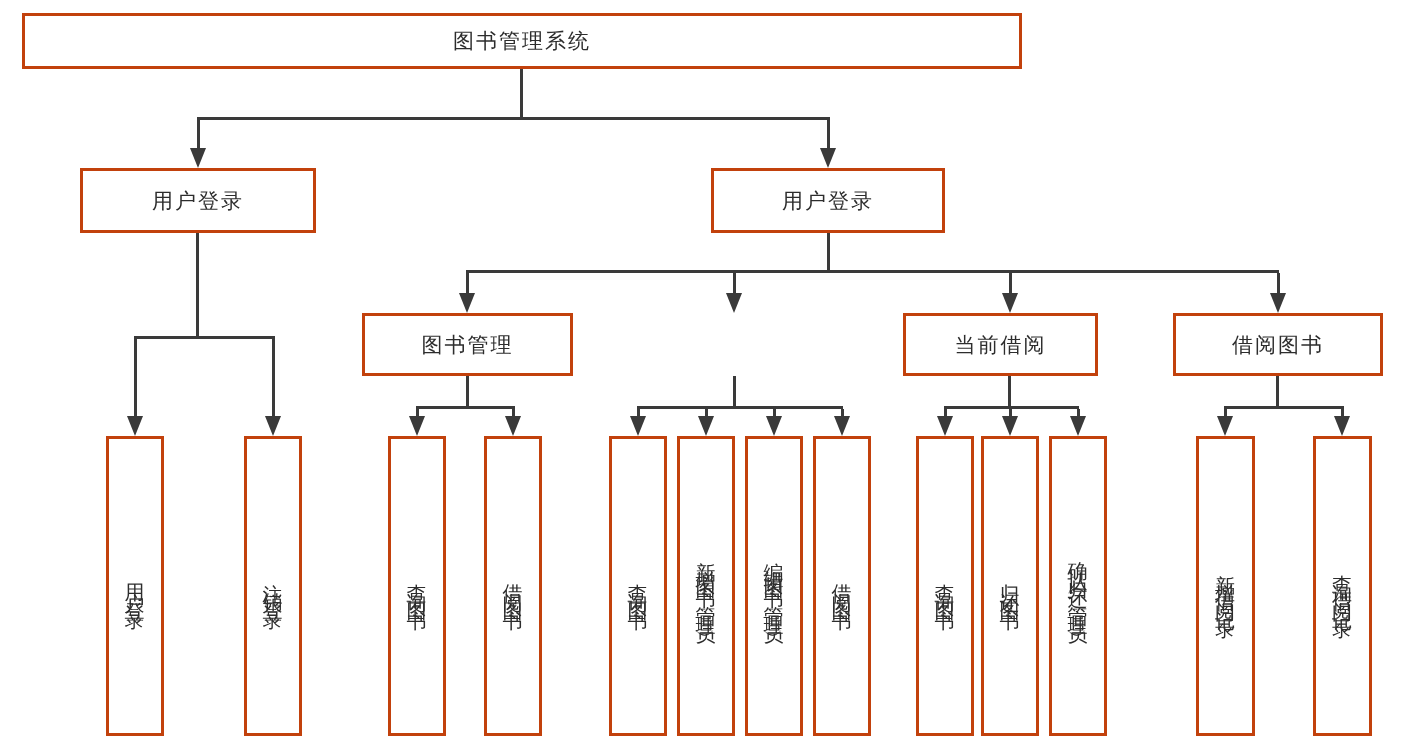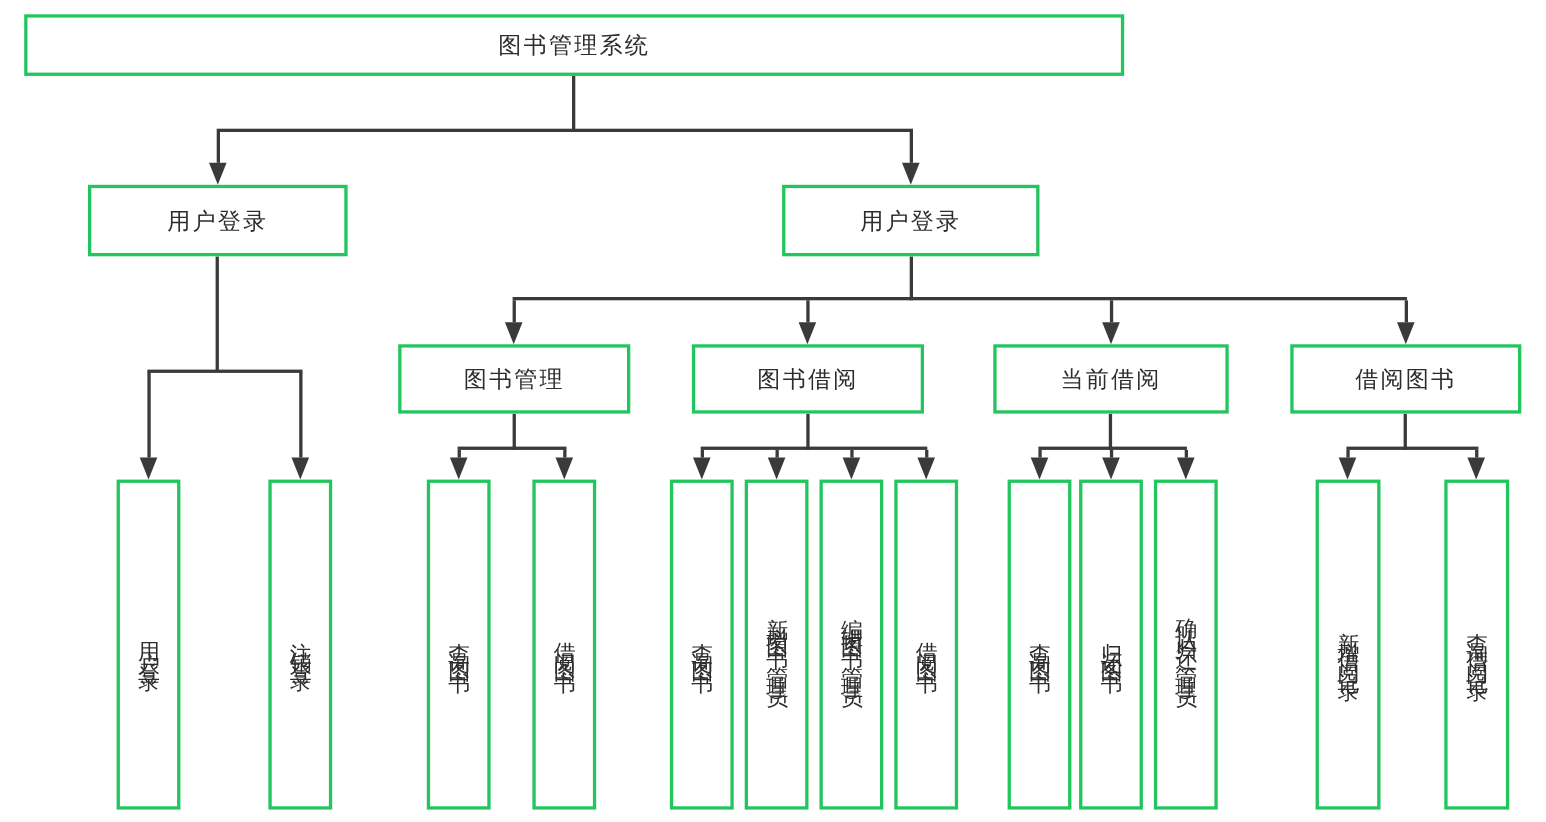--- a/index.html
+++ b/index.html
@@ -7,21 +7,21 @@
     position:relative;
     width:1405px;height:747px;
     background:#ffffff;
     overflow:hidden;
     font-family:"Liberation Sans","DejaVu Sans",sans-serif;
     color:#2d2d2d;
   }
   .box{
     position:absolute;
     background:#ffffff;
-    border:3px solid #22c55e;
+    border:3px solid #c2410c;
     box-sizing:border-box;
     display:flex;align-items:center;justify-content:center;
     z-index:2;
   }
   .box .lbl{
     font-size:21px;
     letter-spacing:2px;
     white-space:nowrap;
   }
   .box.leaf .lbl{
@@ -64,24 +64,21 @@
   <div class="box" style="left:80px;top:168px;width:236px;height:65px">
     <span class="lbl">用户登录</span>
   </div>
   <div class="box" style="left:711px;top:168px;width:234px;height:65px">
     <span class="lbl">用户登录</span>
   </div>
 
   <div class="box" style="left:362px;top:313px;width:211px;height:63px">
     <span class="lbl">图书管理</span>
   </div>
-  <div class="box" style="left:629px;top:313px;width:211px;height:63px">
-    <span class="lbl">图书借阅</span>
-  </div>
-  <div class="box" style="left:903px;top:313px;width:214px;height:63px">
+  <div class="box" style="left:903px;top:313px;width:195px;height:63px">
     <span class="lbl">当前借阅</span>
   </div>
   <div class="box" style="left:1173px;top:313px;width:210px;height:63px">
     <span class="lbl">借阅图书</span>
   </div>
 
   <div class="box leaf" style="left:106px;top:436px;width:58px;height:300px">
     <span class="lbl">用户登录</span>
   </div>
   <div class="box leaf" style="left:244px;top:436px;width:58px;height:300px">

